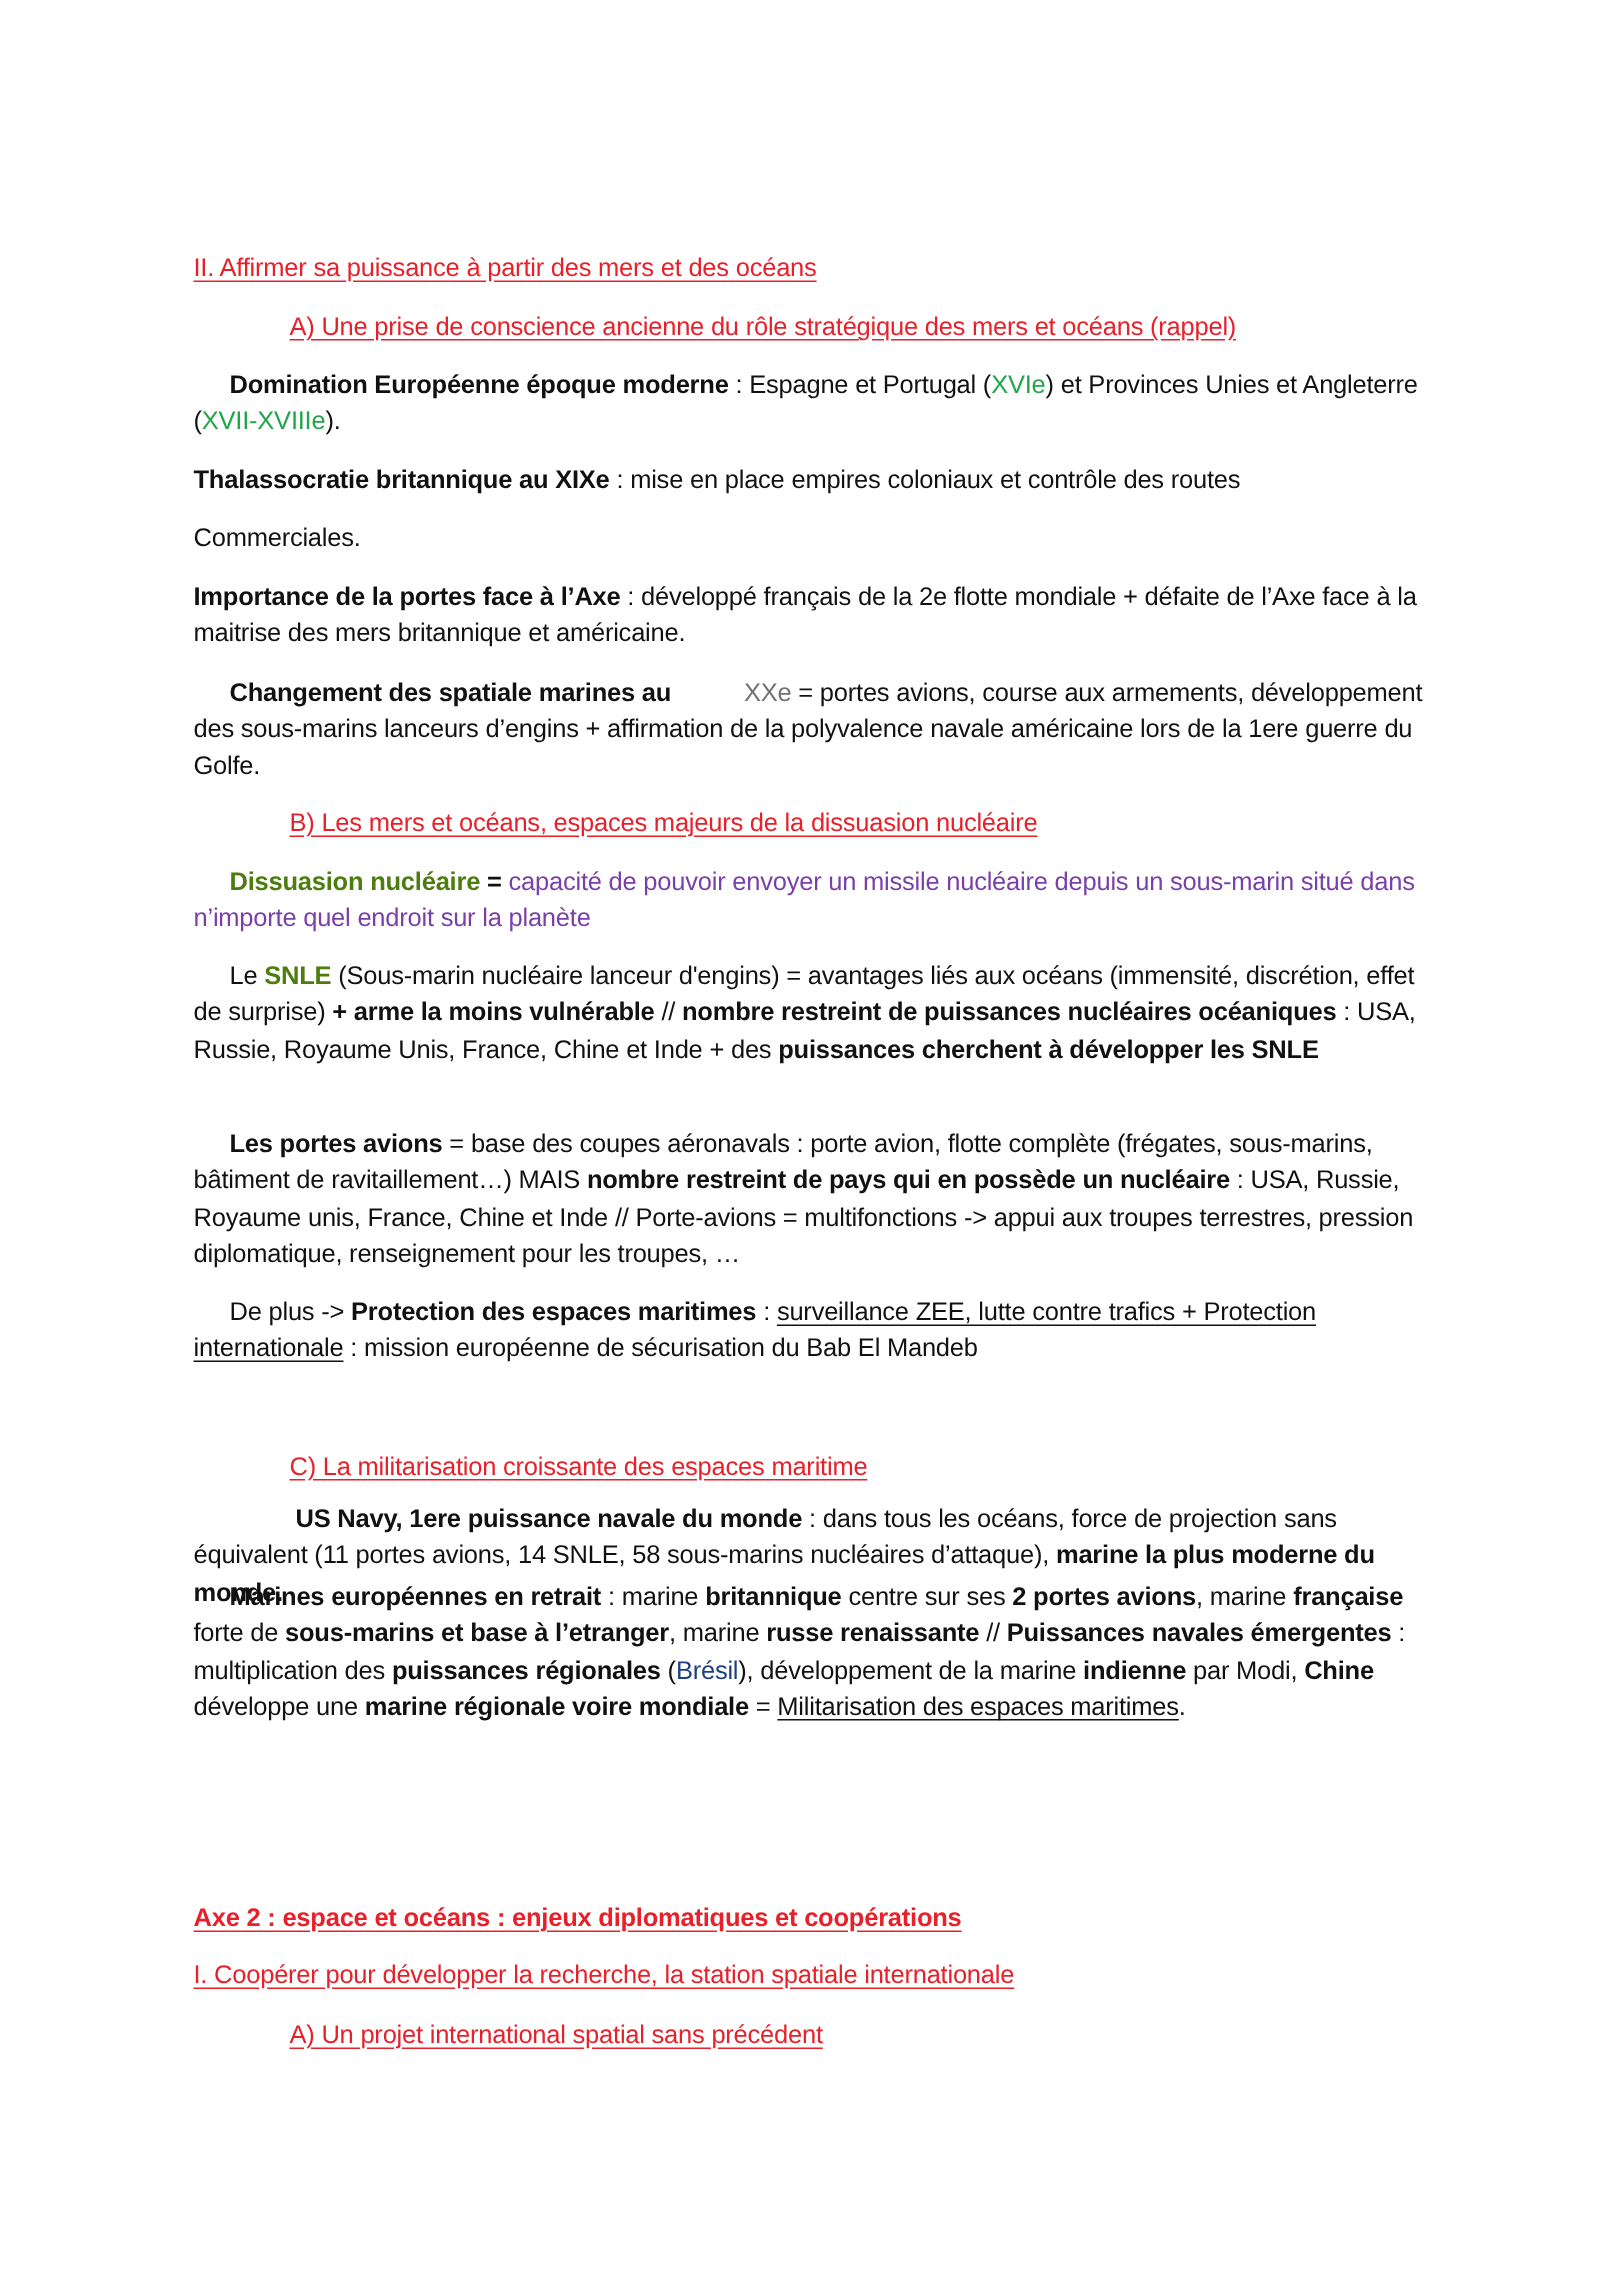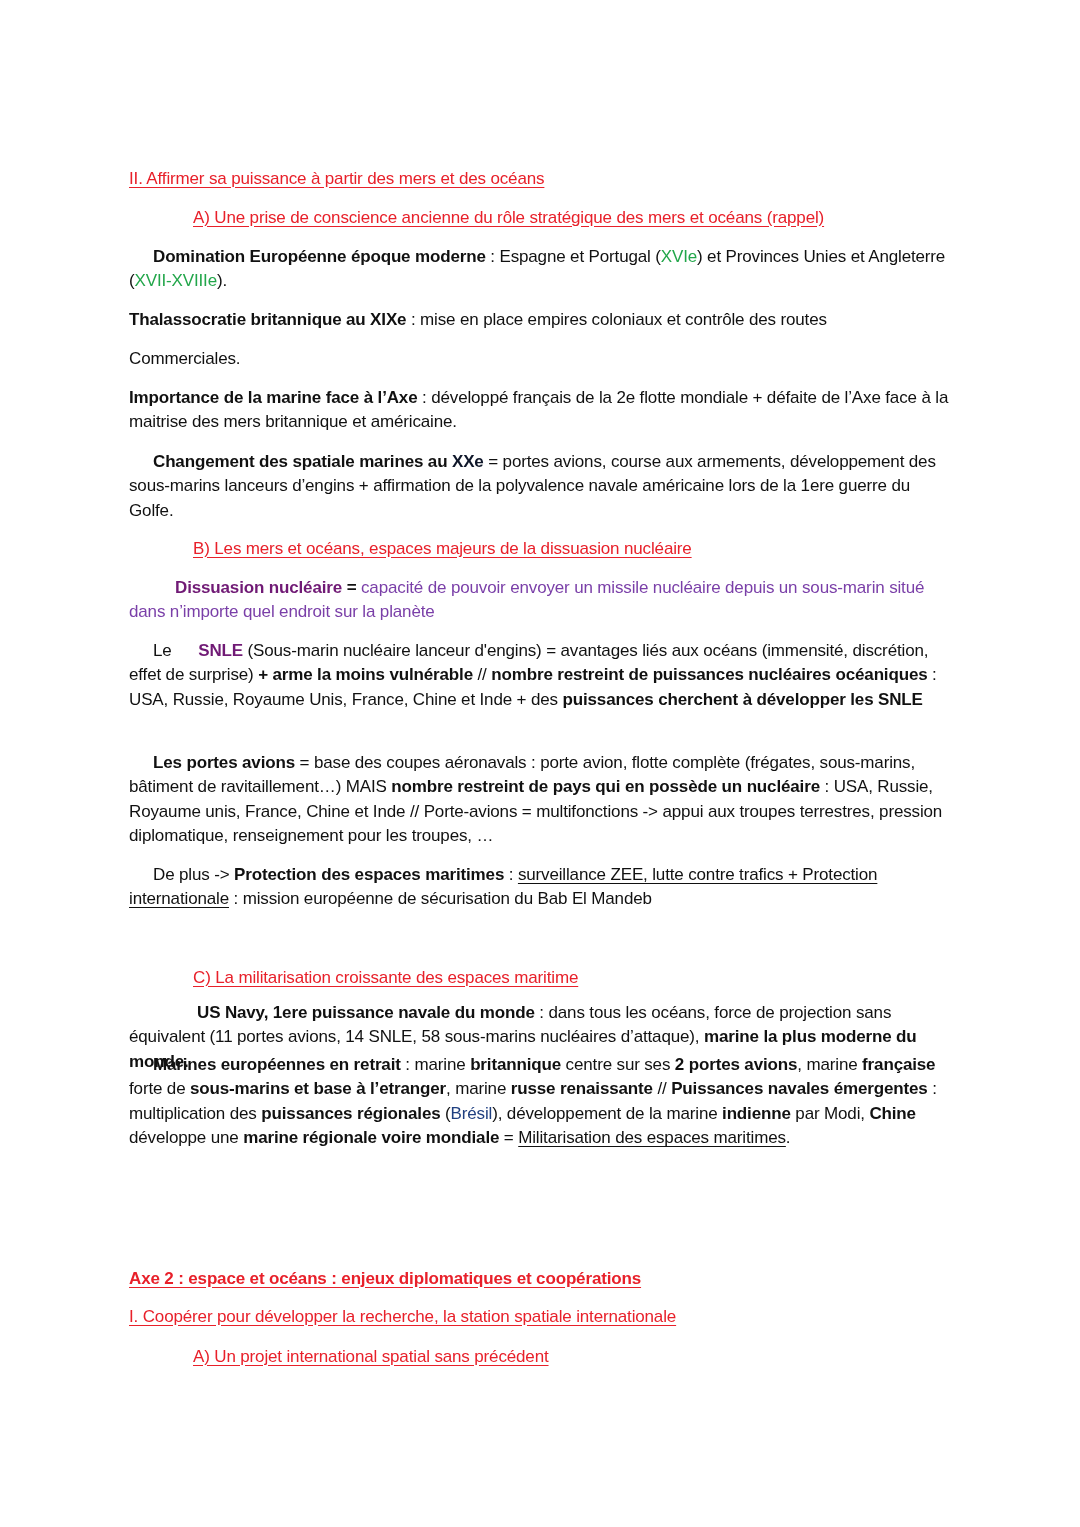--- a/index.html
+++ b/index.html
@@ -6,43 +6,43 @@
   body { width: 1080px; height: 1527px; position: relative; overflow: hidden;
          font-family: "Liberation Sans", "DejaVu Sans", sans-serif; color: #111111; }
   .page { position: absolute; left: 129px; top: 0; width: 825px; }
   .blk { position: absolute; left: 0; width: 825px; font-size: 17px; line-height: 24.4px; letter-spacing: -0.15px; }
   .h { color: #e8202a; text-decoration: underline; text-decoration-color: #e8202a; text-underline-offset: 3px; }
   .ind1 { padding-left: 64px; }
   .first { text-indent: 24px; }
   .first2 { text-indent: 68px; }
   b { font-weight: bold; }
   .green { color: #22a64a; }
-  .green-b { color: #0f172a; font-weight: bold; }
+  .green-b { color: #737373; font-weight: normal; margin-left: 44px; }
   .purple { color: #7a3fa8; }
-  .purple-b { color: #701a75; font-weight: bold; margin-left: 22px; }
+  .purple-b { color: #4d7c0f; font-weight: bold; }
   .blue { color: #1f3f80; }
   .u { text-decoration: underline; text-underline-offset: 3px; }
   .hb { font-weight: bold; }
 </style>
 </head>
 <body>
 
 <div class="page">
 
   <div class="blk h" style="top:167px;">II. Affirmer sa puissance à partir des mers et des océans</div>
 
   <div class="blk h ind1" style="top:206px;"><span>A) Une prise de conscience ancienne du rôle stratégique des mers et océans (rappel)</span></div>
 
   <div class="blk first" style="top:245px;"><b>Domination Européenne époque moderne</b><span> : Espagne et Portugal (</span><span class="green">XVIe</span><span>) et Provinces Unies et Angleterre (</span><span class="green">XVII-XVIIIe</span><span>).</span></div>
 
   <div class="blk" style="top:308px;"><b>Thalassocratie britannique au XIXe</b><span> : mise en place empires coloniaux et contrôle des routes</span></div>
 
   <div class="blk" style="top:347px;">Commerciales.</div>
 
-  <div class="blk" style="top:386px;"><b>Importance de la marine face à l’Axe</b><span> : développé français de la 2e flotte mondiale + défaite de l’Axe face à la maitrise des mers britannique et américaine.</span></div>
+  <div class="blk" style="top:386px;"><b>Importance de la portes face à l’Axe</b><span> : développé français de la 2e flotte mondiale + défaite de l’Axe face à la maitrise des mers britannique et américaine.</span></div>
 
   <div class="blk first" style="top:450px;"><b>Changement des spatiale marines au </b><span class="green-b">XXe</span><span> = portes avions, course aux armements, développement des sous-marins lanceurs d’engins + affirmation de la polyvalence navale américaine lors de la 1ere guerre du Golfe.</span></div>
 
   <div class="blk h ind1" style="top:537px;"><span>B) Les mers et océans, espaces majeurs de la dissuasion nucléaire</span></div>
 
   <div class="blk first" style="top:576px;"><span class="purple-b">Dissuasion nucléaire</span><b> = </b><span class="purple">capacité de pouvoir envoyer un missile nucléaire depuis un sous-marin situé dans n’importe quel endroit sur la planète</span></div>
 
   <div class="blk first" style="top:639px;"><span>Le </span><span class="purple-b">SNLE</span><span> (Sous-marin nucléaire lanceur d'engins) = avantages liés aux océans (immensité, discrétion, effet de surprise) </span><b>+ arme la moins vulnérable</b><span> // </span><b>nombre restreint de puissances nucléaires océaniques</b><span> : USA, Russie, Royaume Unis, France, Chine et Inde + des </span><b>puissances cherchent à développer les SNLE</b></div>
 
   <div class="blk first" style="top:751px;"><b>Les portes avions</b><span> = base des coupes aéronavals : porte avion, flotte complète (frégates, sous-marins, bâtiment de ravitaillement…) MAIS </span><b>nombre restreint de pays qui en possède un nucléaire</b><span> : USA, Russie, Royaume unis, France, Chine et Inde // Porte-avions = multifonctions -&gt; appui aux troupes terrestres, pression diplomatique, renseignement pour les troupes, …</span></div>

